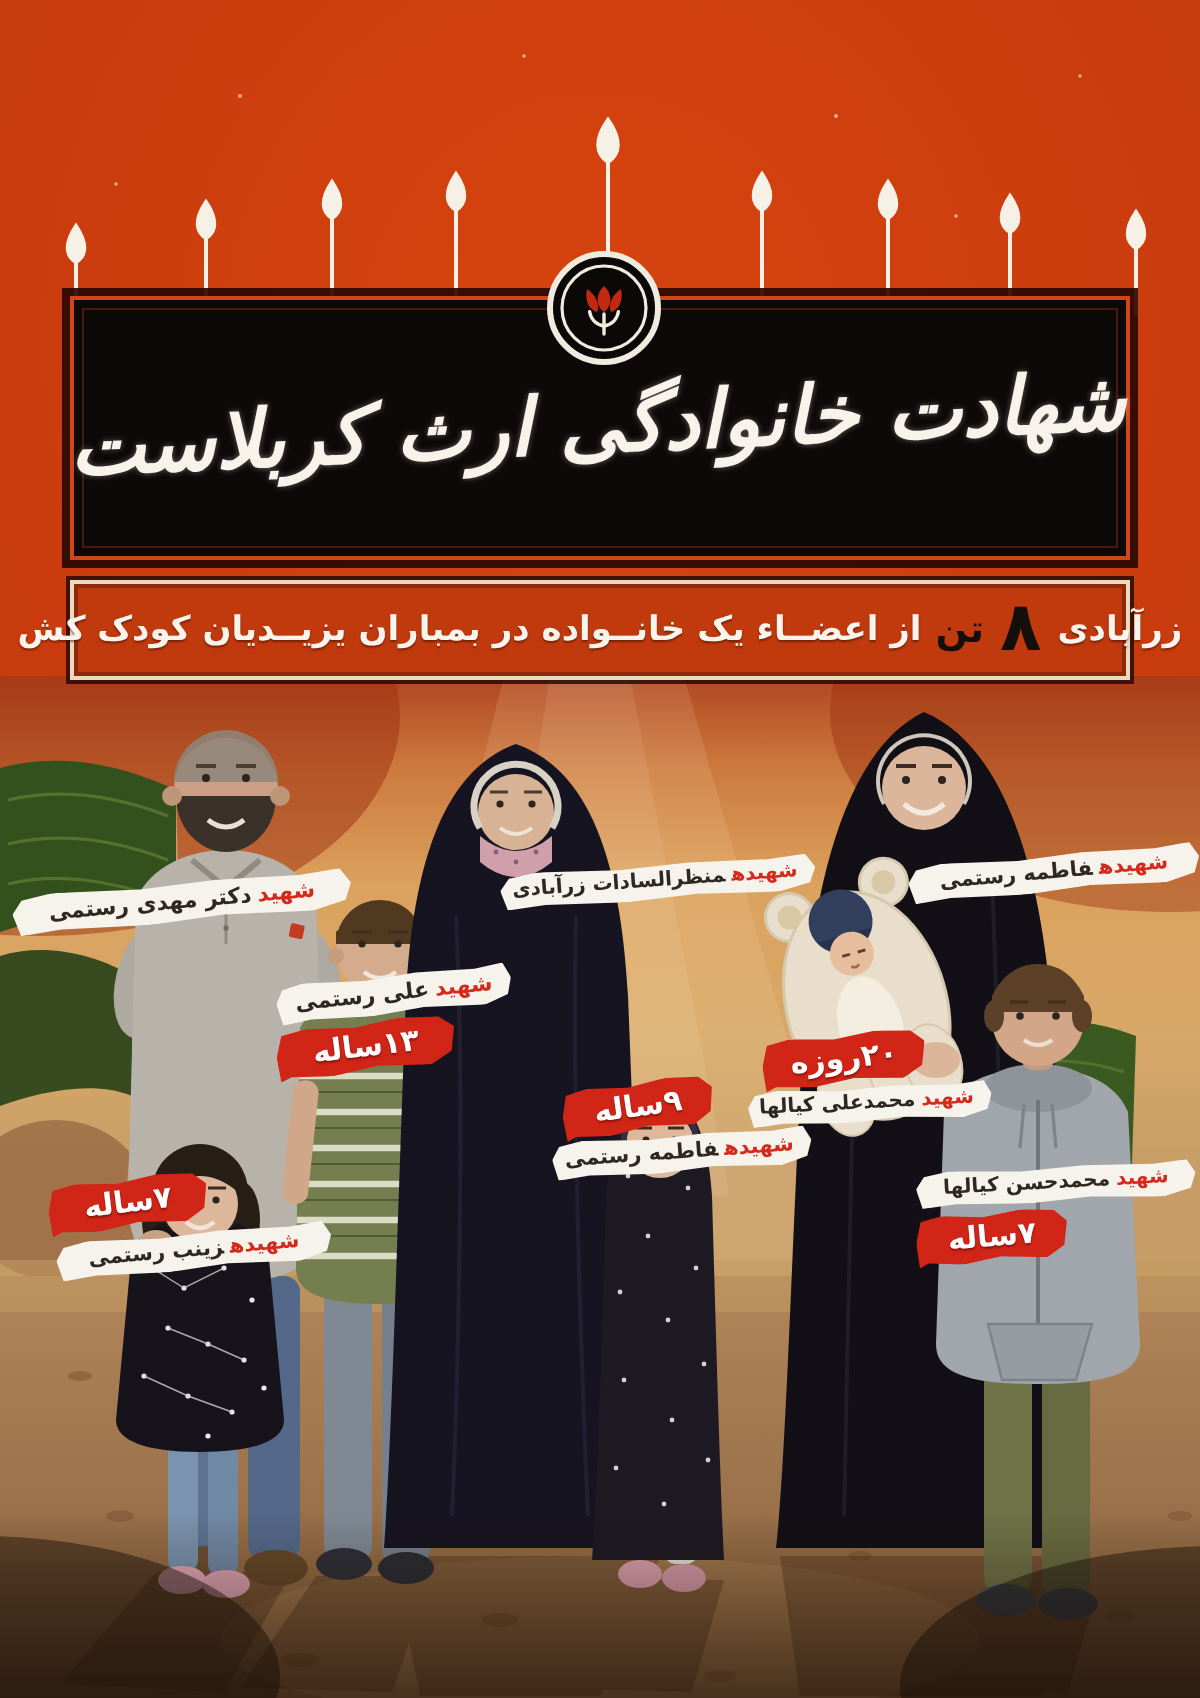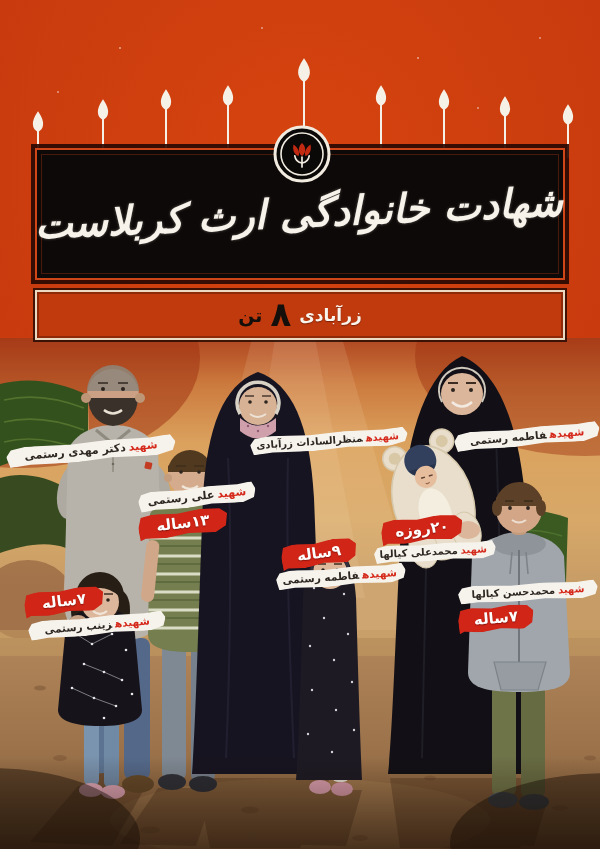--- a/index.html
+++ b/index.html
@@ -103,20 +103,21 @@
       <path d="M32,33 L32,43"></path>
       <path d="M32,39 C28,38.3 25.3,35.5 24.8,31.8"></path>
       <path d="M32,39 C36,38.3 38.7,35.5 39.2,31.8"></path>
     </g>
   </svg>
 
   <div class="strip" lang="fa">
     <span class="w">زرآبادی</span>
     <span class="big-num">۸</span>
     <span class="unit">تن</span>
+    <span class="w">از اعضــاء یک خانــواده در بمباران یزیــدیان کودک کش</span>
   </div>
 
   <div class="photo">
     <svg width="600" height="511" viewBox="0 0 600 511">
       <defs>
         <linearGradient id="sky" x1="0" y1="0" x2="0" y2="1">
           <stop offset="0" stop-color="#b04620"></stop>
             <stop offset="0.14" stop-color="#cc7a3e"></stop>
           <stop offset="0.32" stop-color="#dba25e"></stop>
             <stop offset="0.55" stop-color="#d7a868"></stop>

